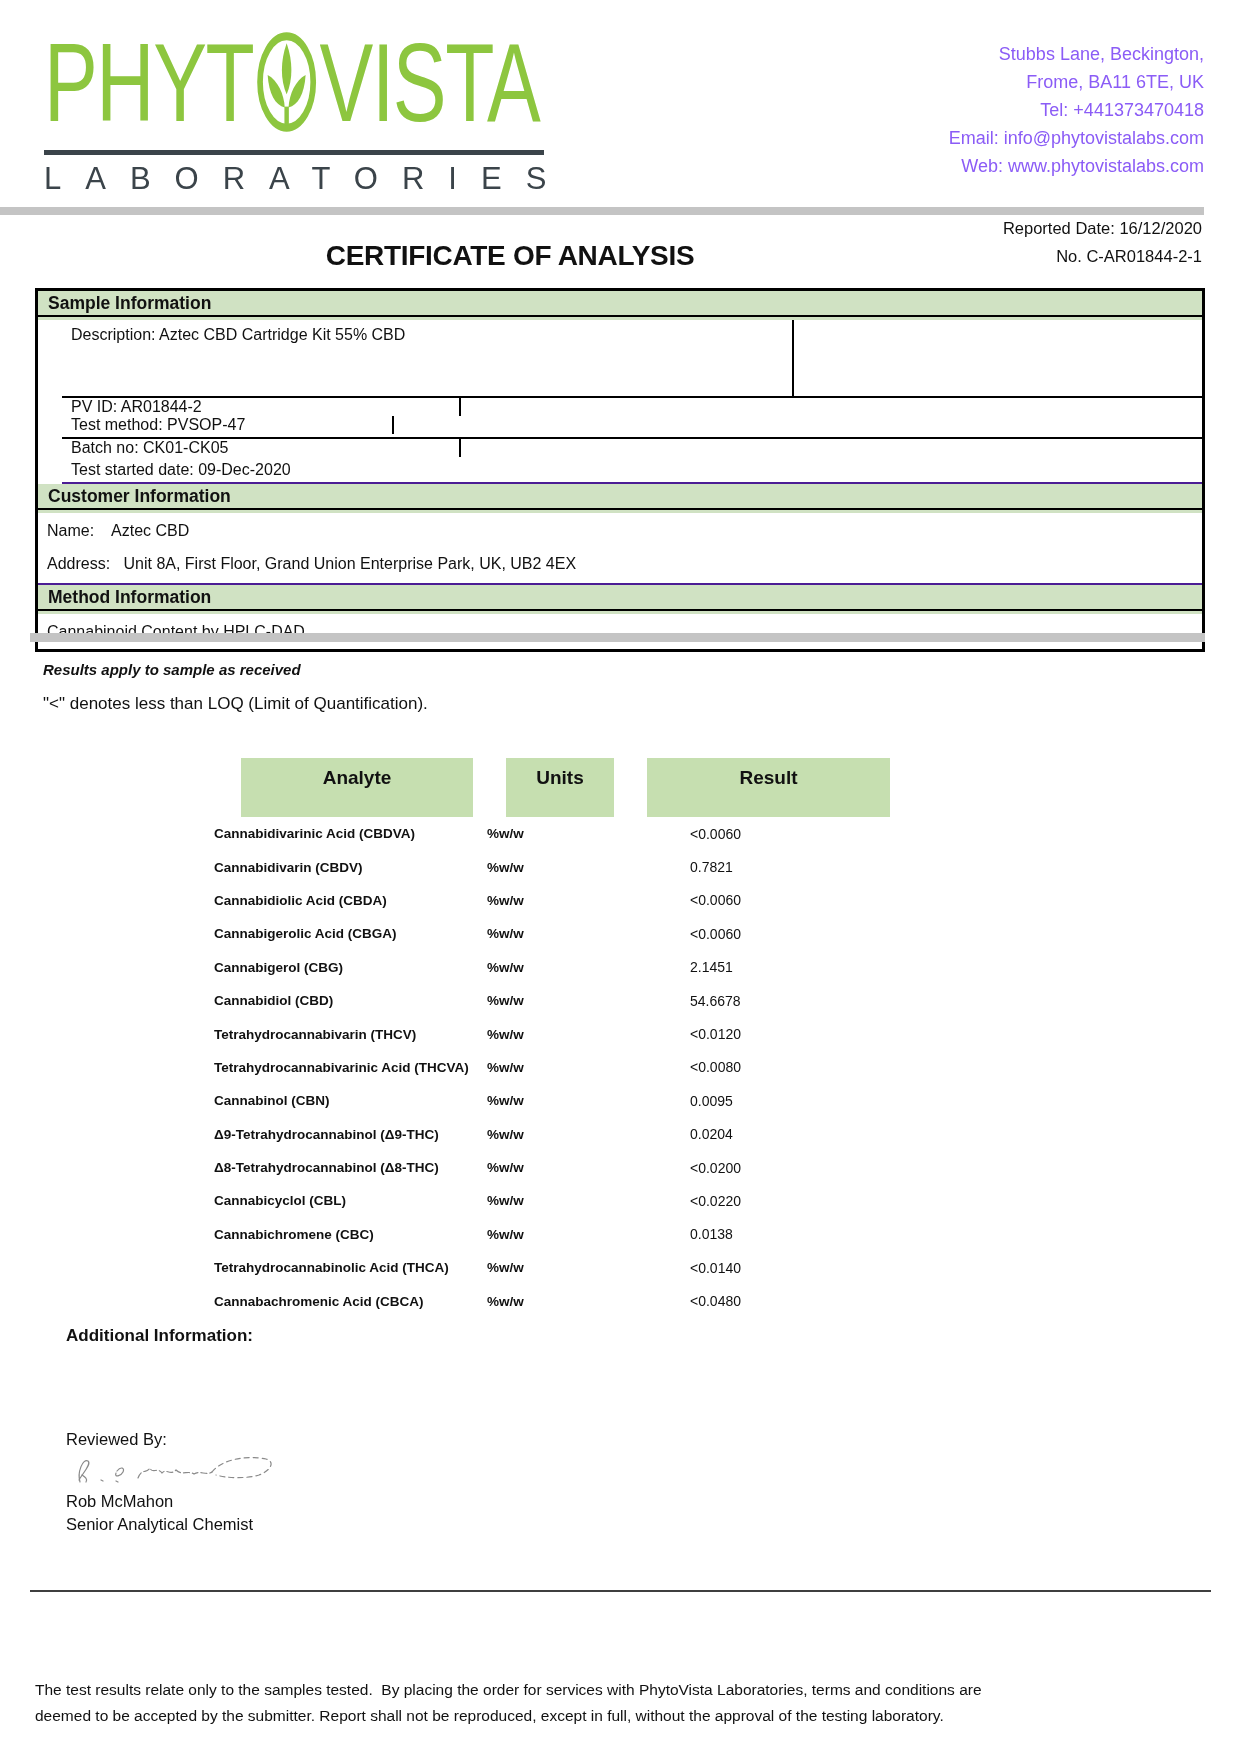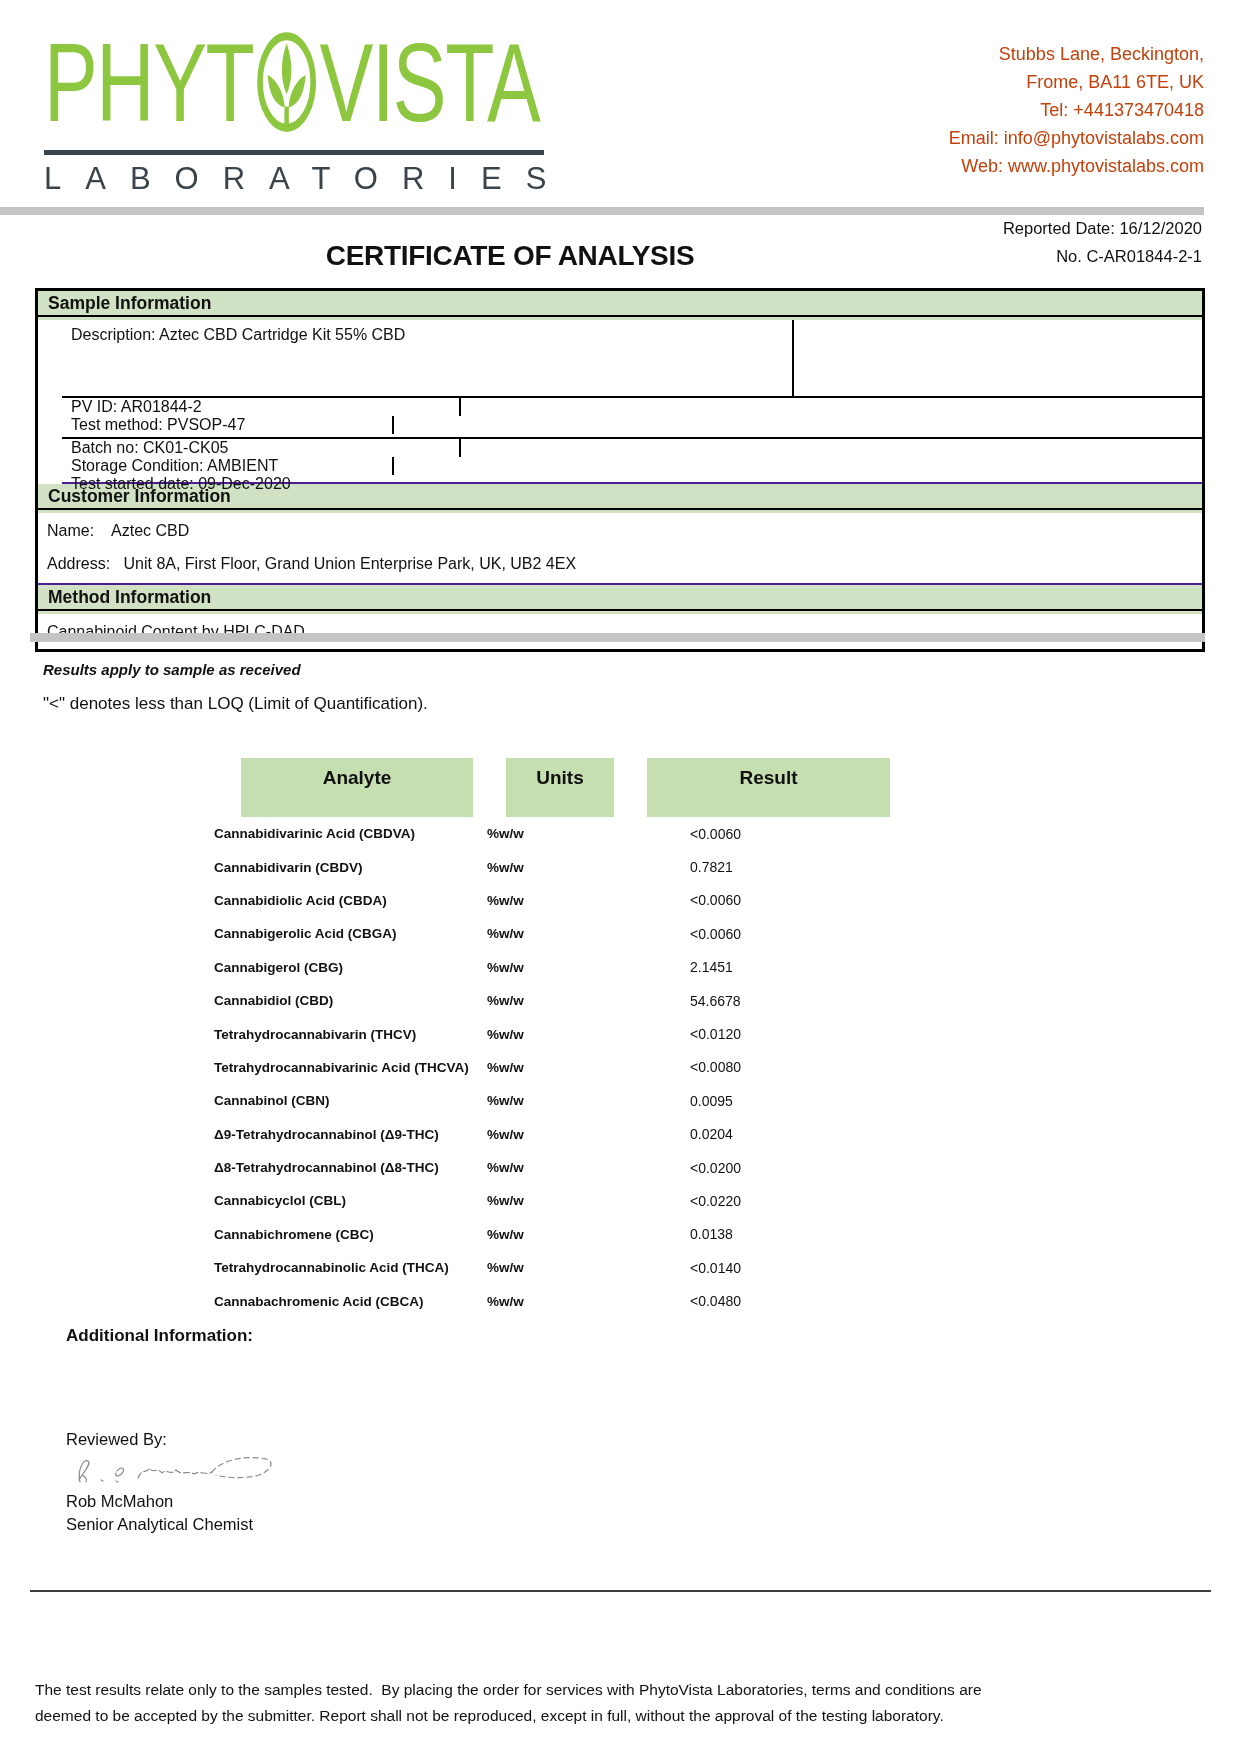--- a/index.html
+++ b/index.html
@@ -16,21 +16,21 @@
     left:44px; top:18px; font-size:112px; line-height:1.16; color:#8dc63f;
     letter-spacing:-2px; white-space:nowrap;
     transform:scaleX(0.72); transform-origin:left top;
   }
   .leaf-svg { display:inline-block; width:88px; height:102px; vertical-align:-12px; margin:0 2px; }
   .logo-underline { left:44px; top:150px; width:500px; height:5px; background:#3b444a; }
   .logo-sub {
     left:44px; top:161px; font-size:31px; color:#3b444a;
     letter-spacing:24px; white-space:nowrap;
   }
-  .contact { right:36px; top:40px; text-align:right; font-size:18px; line-height:28px; color:#c2410c; }
+  .contact { right:36px; top:40px; text-align:right; font-size:18px; line-height:28px; color:#8b5cf6; }
 
   
   .gray-bar1 { left:0; top:207px; width:1204px; height:8px; background:#c4c4c4; }
   .reported-date { right:38px; top:219px; font-size:16.5px; }
   .report-no    { right:38px; top:247px; font-size:16.5px; }
   .coa-title {
     left:0; top:240px; width:1020px; text-align:center;
     font-size:28px; font-weight:700; letter-spacing:-0.3px;
   }
 
@@ -116,21 +116,20 @@
     </div>
     <div class="i-row row-desc bdr-b2">
       <div class="i-cell c1 bdr-r">Description: Aztec CBD Cartridge Kit 55% CBD</div>
     </div>
     <div class="i-row row-3col bdr-b2">
       <div class="i-cell c1 bdr-r">PV ID: AR01844-2</div>
       <div class="i-cell c2 bdr-r">Test method: PVSOP-47</div>
     </div>
     <div class="i-row row-3col row-batch bdr-b3">
       <div class="i-cell c1 bdr-r">Batch no: CK01-CK05</div>
-      <div class="i-cell c2 bdr-r">Storage Condition: AMBIENT</div>
       <div class="i-cell c3">Test started date: 09-Dec-2020</div>
     </div>
     <div class="sec-bar">
       <div class="sec-bar-inner">Customer Information</div>
     </div>
     <div class="cust-cell bdr-b3">
       <div class="prewrap">Name:    Aztec CBD</div>
       <div class="prewrap line2">Address:   Unit 8A, First Floor, Grand Union Enterprise Park, UK, UB2 4EX</div>
     </div>
     <div class="sec-bar">

